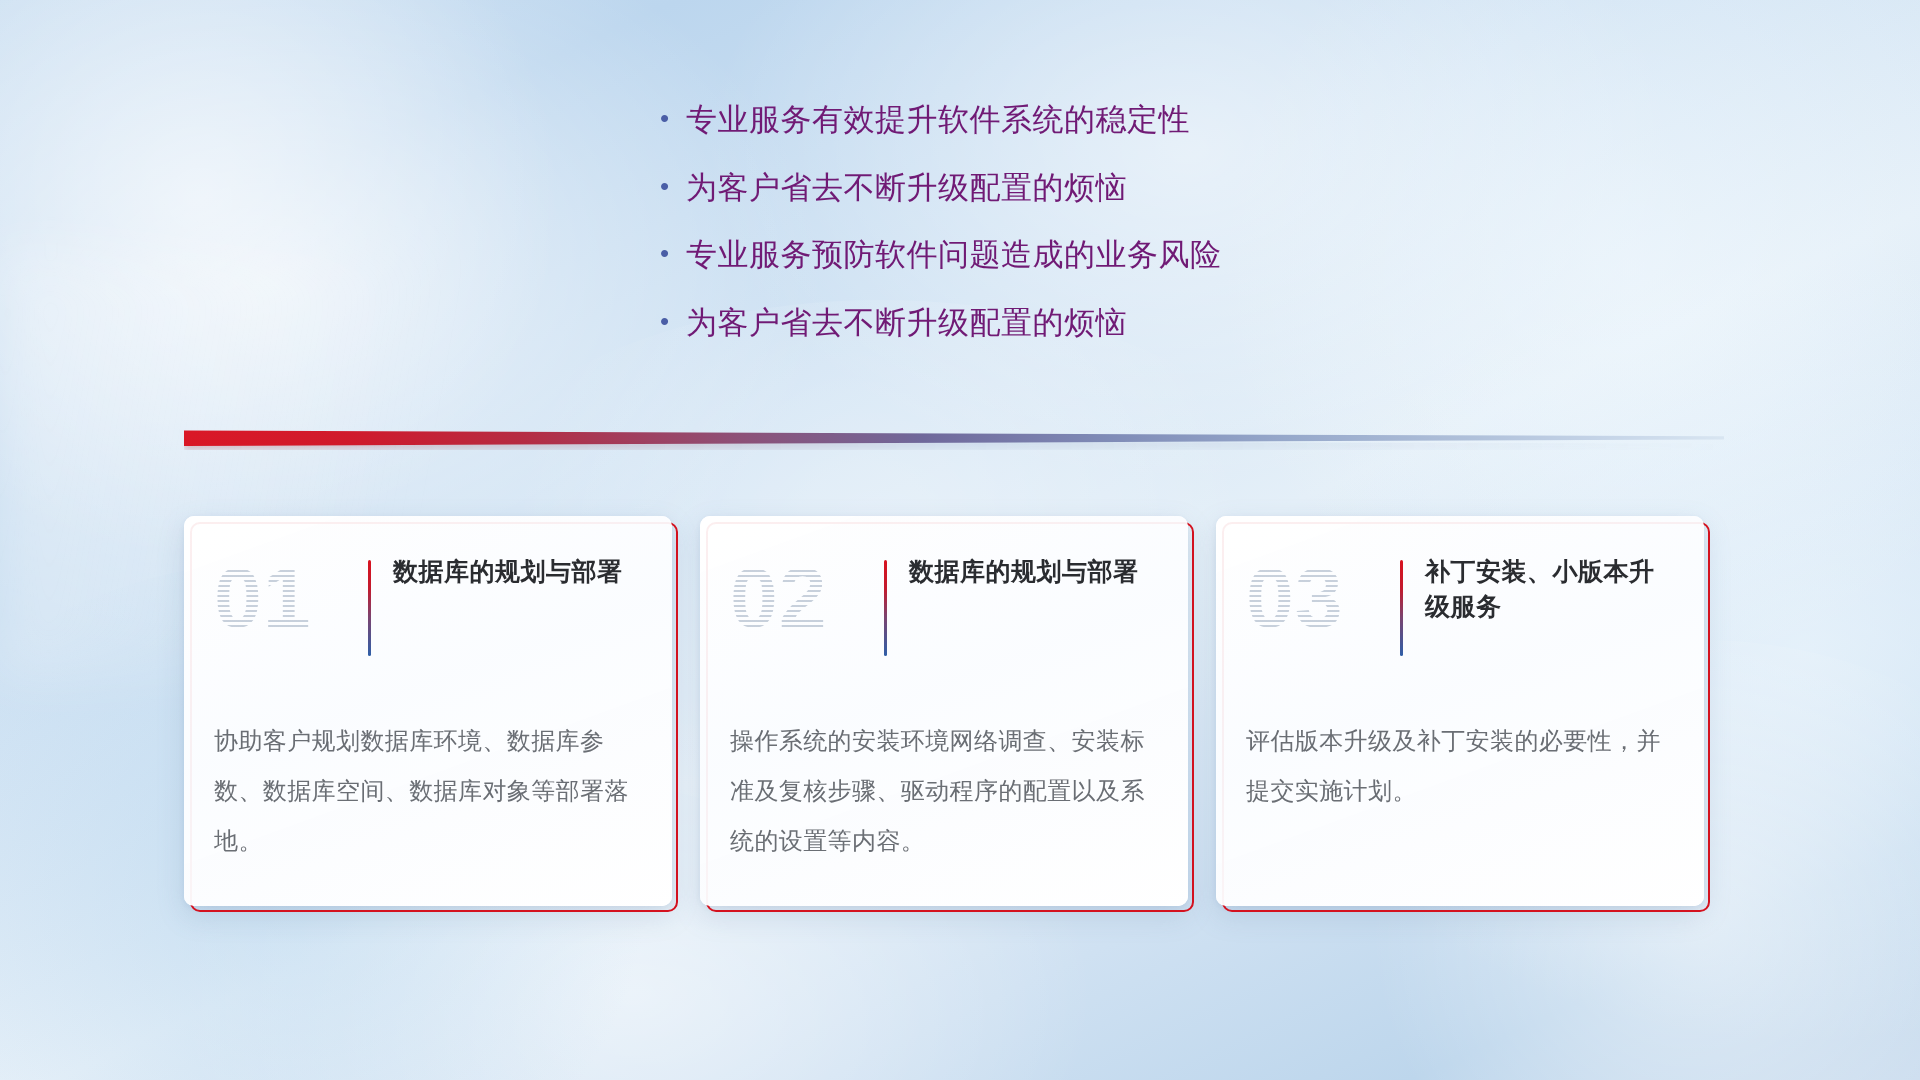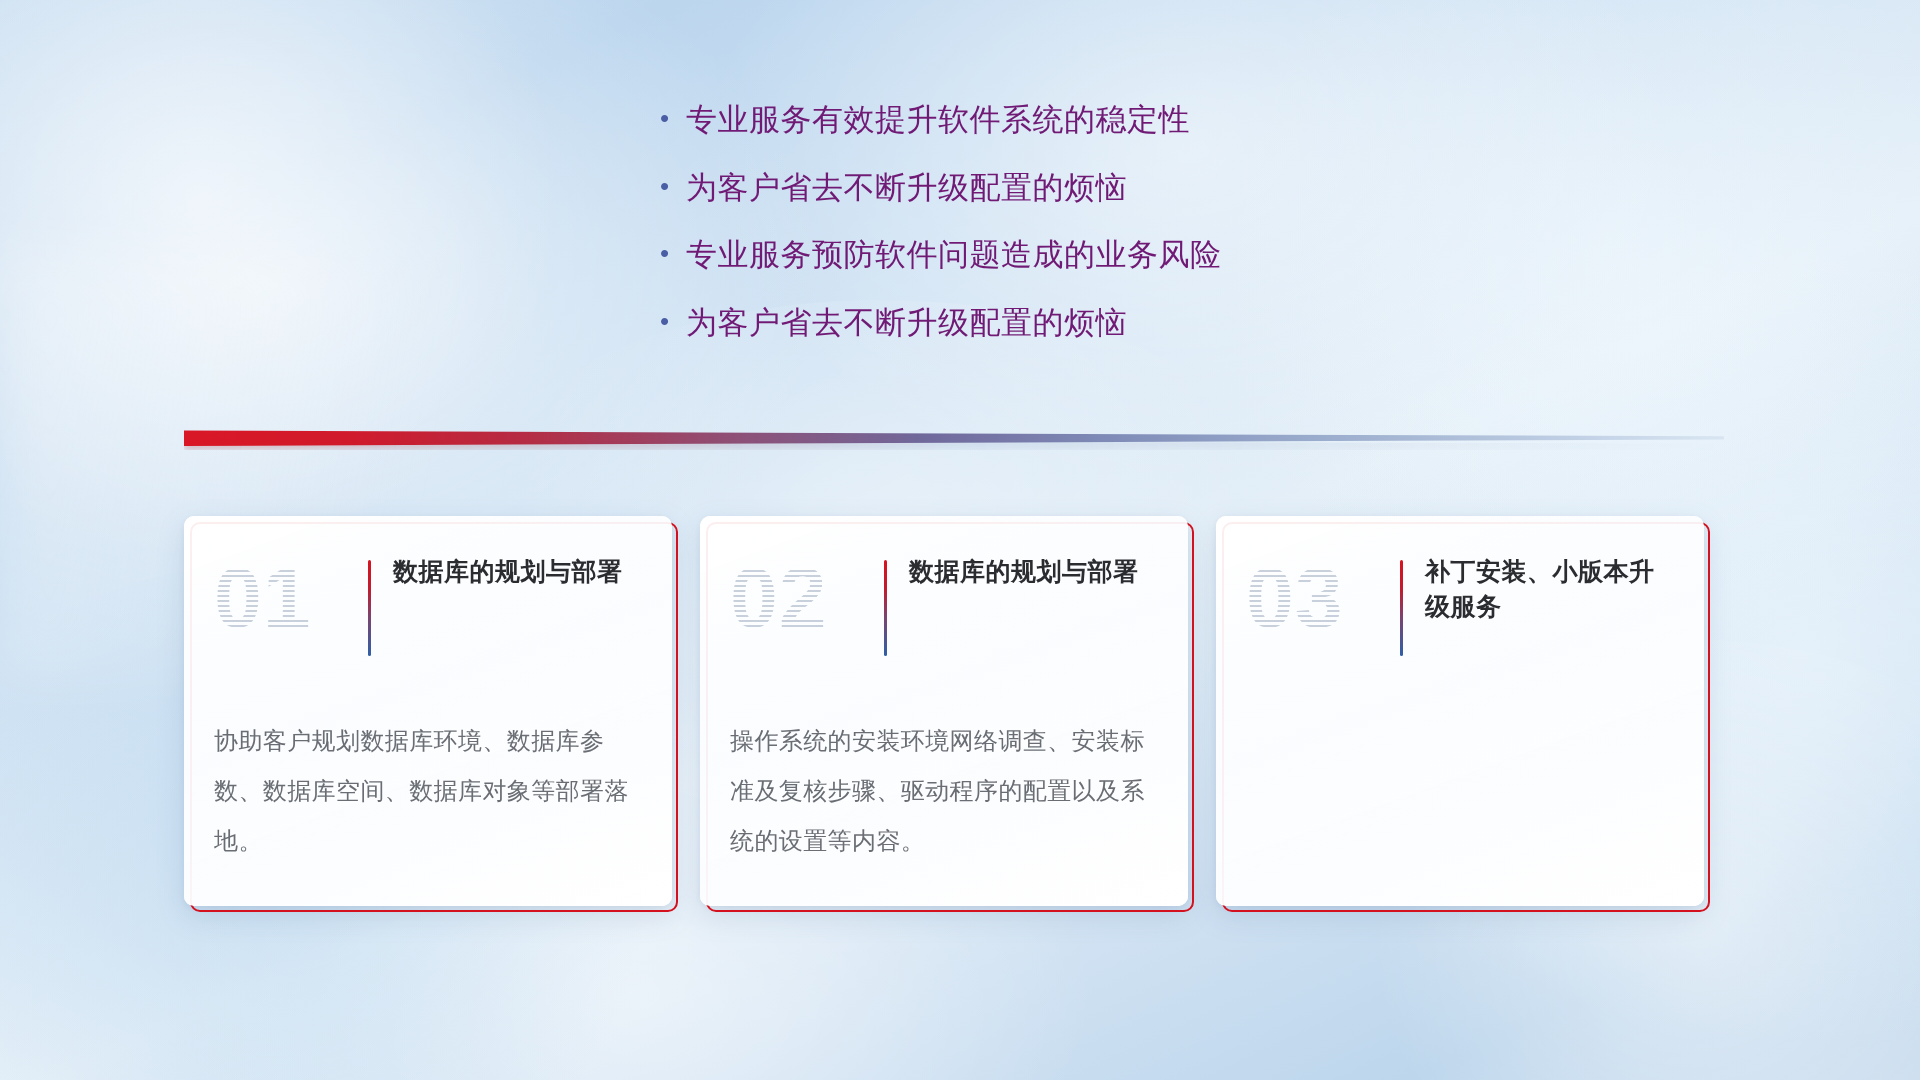--- a/index.html
+++ b/index.html
@@ -180,16 +180,17 @@
   </div>
 
   <div class="card">
     <div class="card-accent"></div>
     <div class="card-inner">
       <div class="card-head">
         <div class="card-num">03</div>
         <div class="card-bar"></div>
         <div class="card-title">补丁安装、小版本升级服务</div>
       </div>
+      <div class="card-body">评估版本升级及补丁安装的必要性，并提交实施计划。</div>
     </div>
   </div>
 
 </div>
 
 </body></html>

